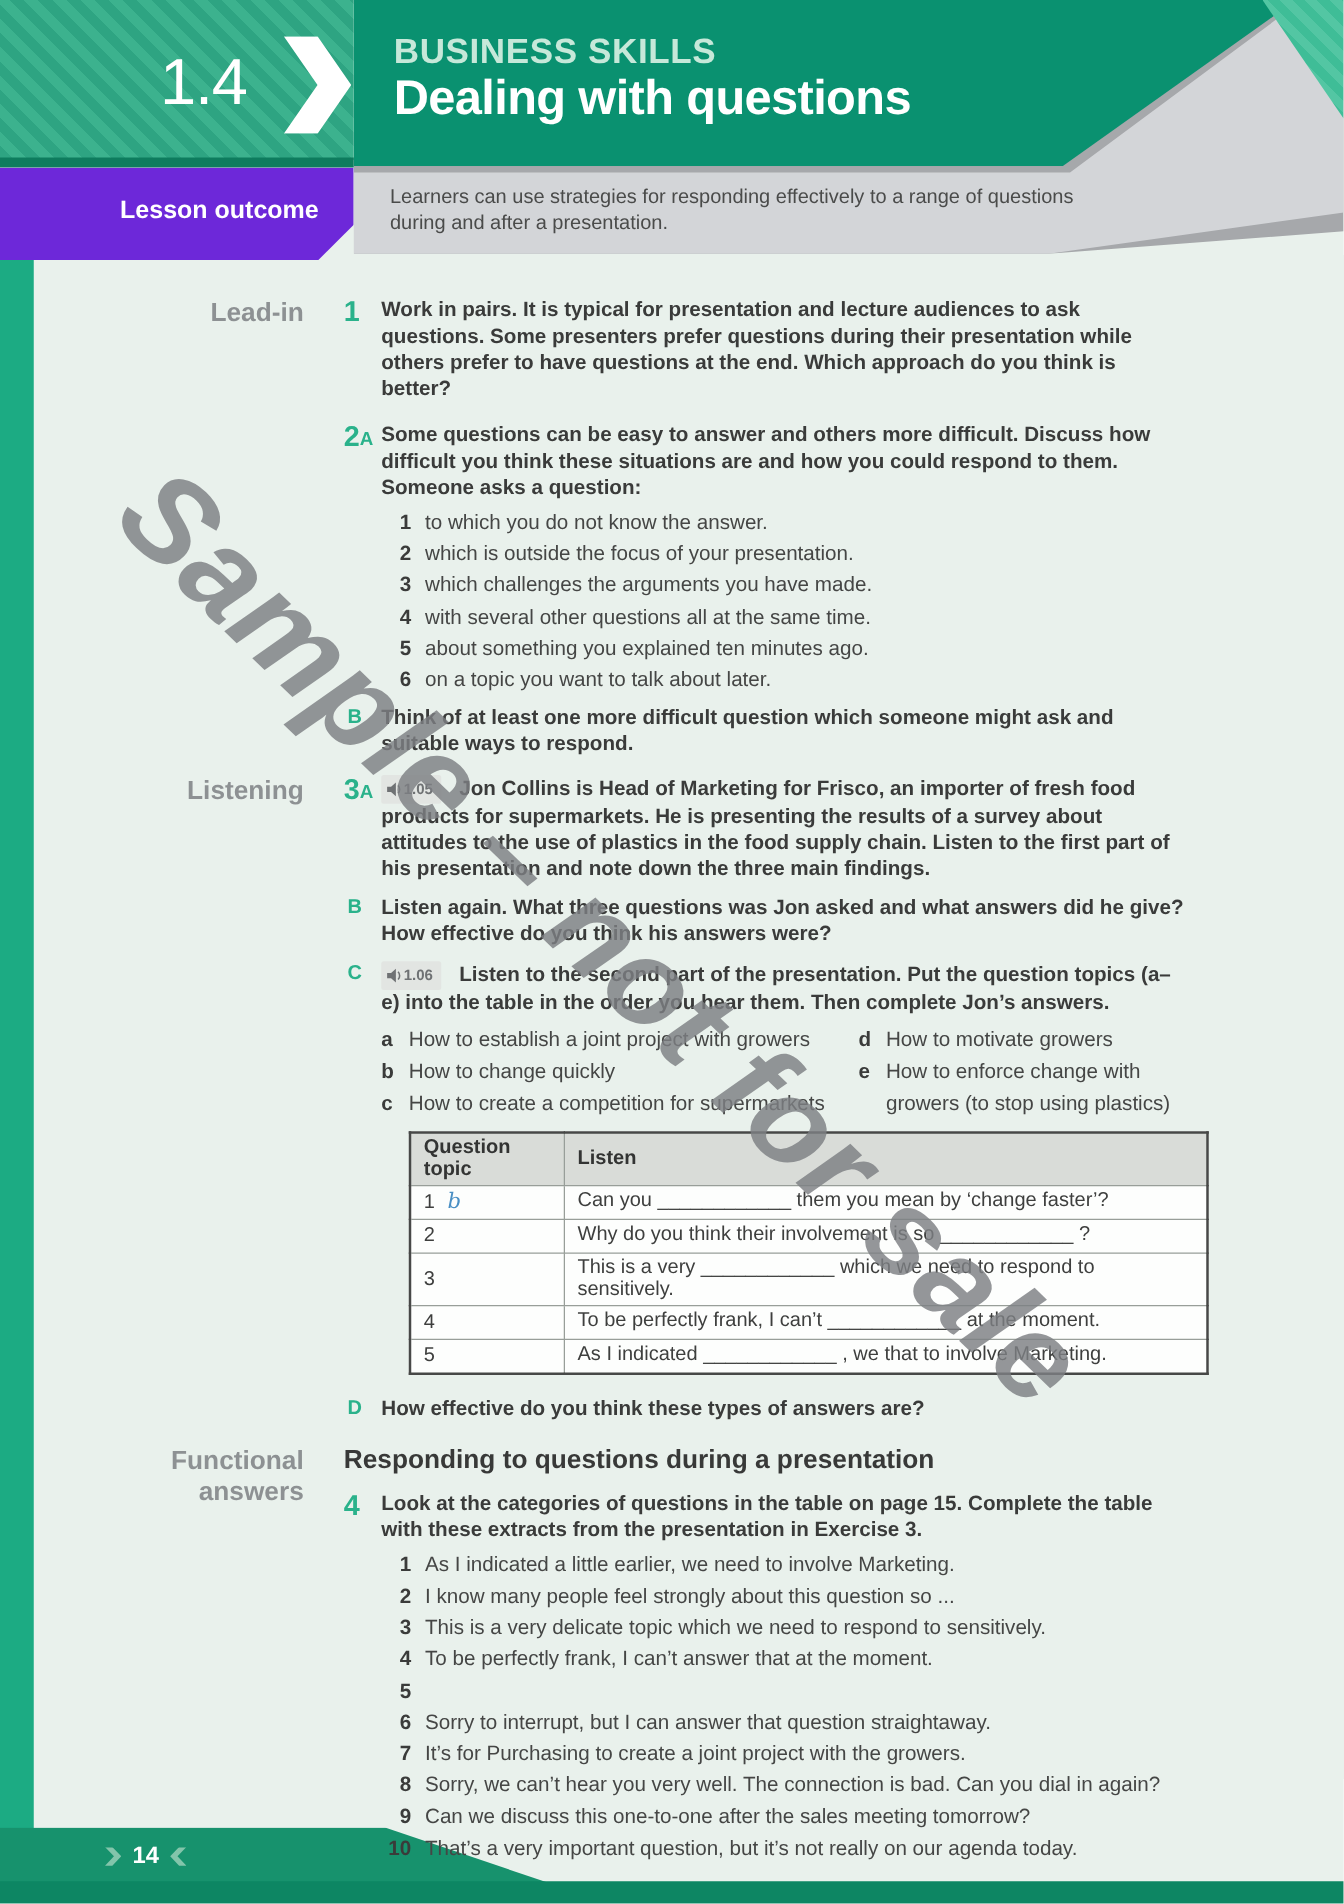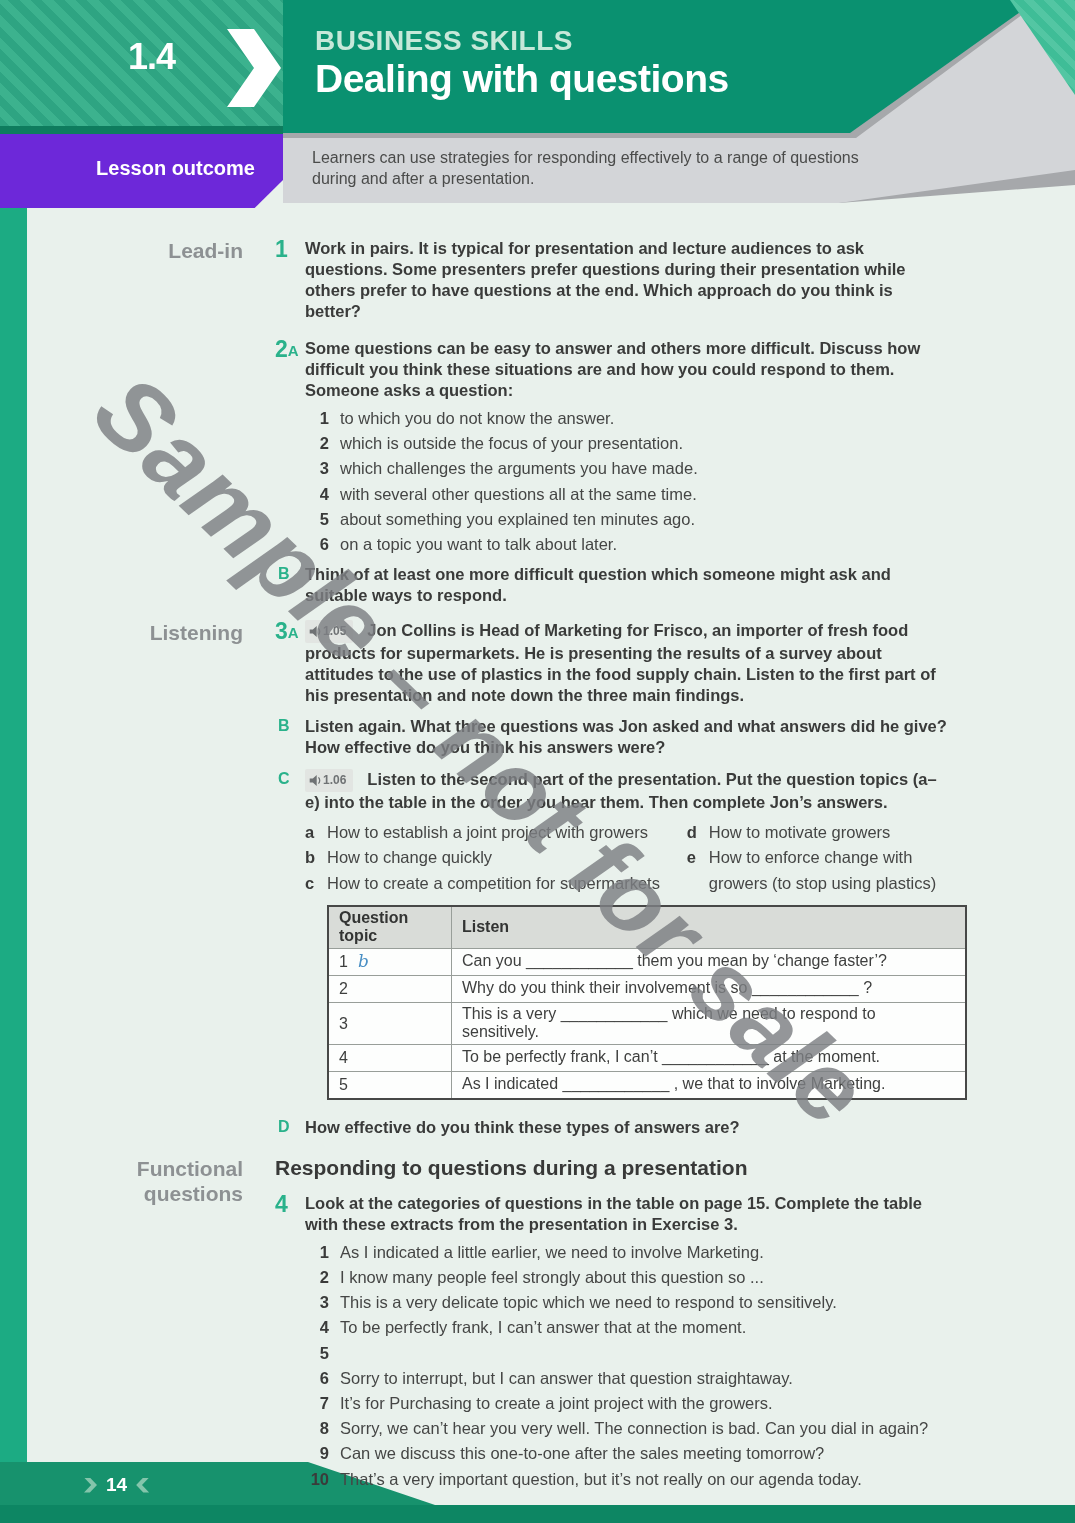--- a/index.html
+++ b/index.html
@@ -17,21 +17,21 @@
     background:#0a9170;
     clip-path:polygon(283px 0px, 1037px 0px, 850px 133px, 283px 133px); }
   .hdr-stripes { position:absolute; left:0; top:0; width:283px; height:128px; z-index:5;
     background:repeating-linear-gradient(45deg, #2ea482 0px, #2ea482 8px, #3cb28e 8px, #3cb28e 16px); }
   .hdr-stripes-corner { position:absolute; right:0; top:0; width:65px; height:95px; z-index:6;
     background:repeating-linear-gradient(45deg, #3fbd97 0px, #3fbd97 7px, #53c6a3 7px, #53c6a3 14px);
     clip-path:polygon(0 0, 100% 0, 100% 100%); }
   .hdr-underline { position:absolute; left:0; top:126px; width:283px; height:8px; z-index:6; background:#0e7c5e; }
 
   .unit-num { position:absolute; left:128px; top:36px; z-index:7; color:#ffffff;
-    font-size:36px; font-weight:bold; letter-spacing:-1px; }
+    font-size:52px; font-weight:normal; letter-spacing:-1px; }
   .big-chevron { position:absolute; left:227px; top:29px; width:54px; height:78px; z-index:7;
     background:#ffffff; clip-path:polygon(0 0, 50% 0, 100% 50%, 50% 100%, 0 100%, 50% 50%); }
   .hdr-text { position:absolute; left:315px; top:26px; z-index:7; }
   .hdr-eyebrow { color:#c6e8d9; font-size:28px; font-weight:bold; letter-spacing:0.5px; line-height:30px; }
   .hdr-title { color:#ffffff; font-size:39px; font-weight:bold; line-height:46px; letter-spacing:-0.5px; }
 
   .lesson-block { position:absolute; left:0; top:134px; width:283px; height:74px; z-index:6;
     background:#6d28d9; clip-path:polygon(0 0, 100% 0, 100% 62%, 90% 100%, 0 100%); }
   .lesson-label { position:absolute; right:28px; top:23px; color:#ffffff; font-size:20px; font-weight:bold; }
   .lesson-text { position:absolute; left:312px; top:147px; width:560px; z-index:6;
@@ -281,21 +281,21 @@
         <div class="ex mb18">
           <span class="ex-letter">D</span>
           <p class="ex-text">How effective do you think these types of answers are?</p>
         </div>
       </div>
     </div>
 
     <div class="row">
       <div class="row-label">
         <div>Functional</div>
-        <div>questions</div>
+        <div>answers</div>
       </div>
       <div class="row-body">
         <h2 class="fn-heading">Responding to questions during a presentation</h2>
         <div class="ex">
           <span class="ex-num">4</span>
           <p class="ex-text mb2">Look at the categories of questions in the table on page 15. Complete the table with these extracts from the presentation in Exercise 3.</p>
           <div class="num-list">
 
               <div class="num-item">
                 <span class="li-num">1</span>

